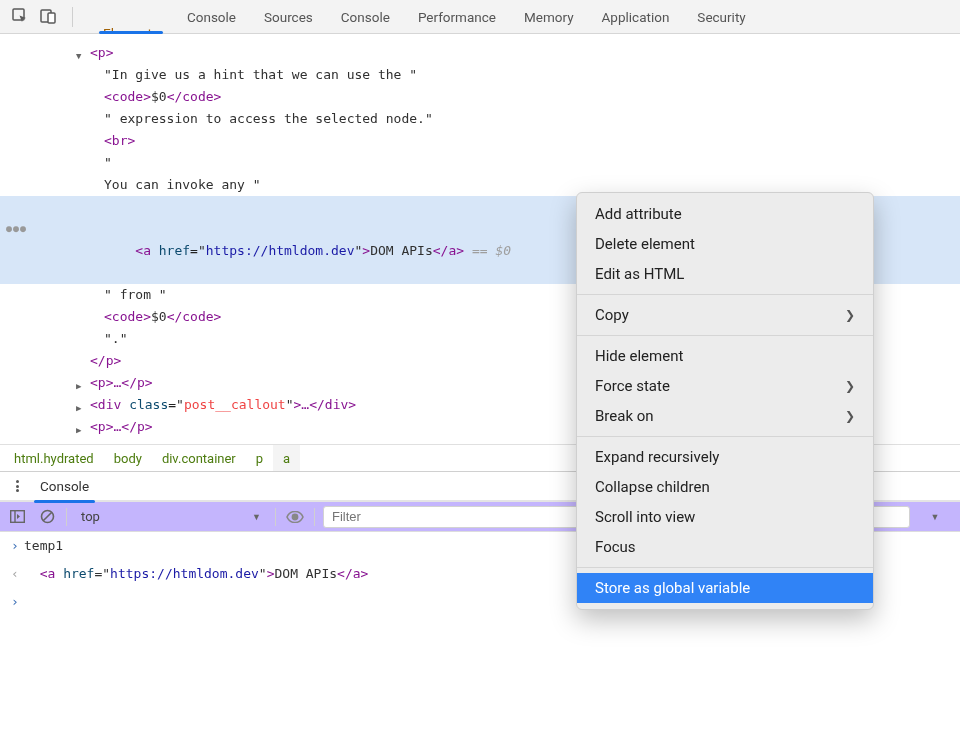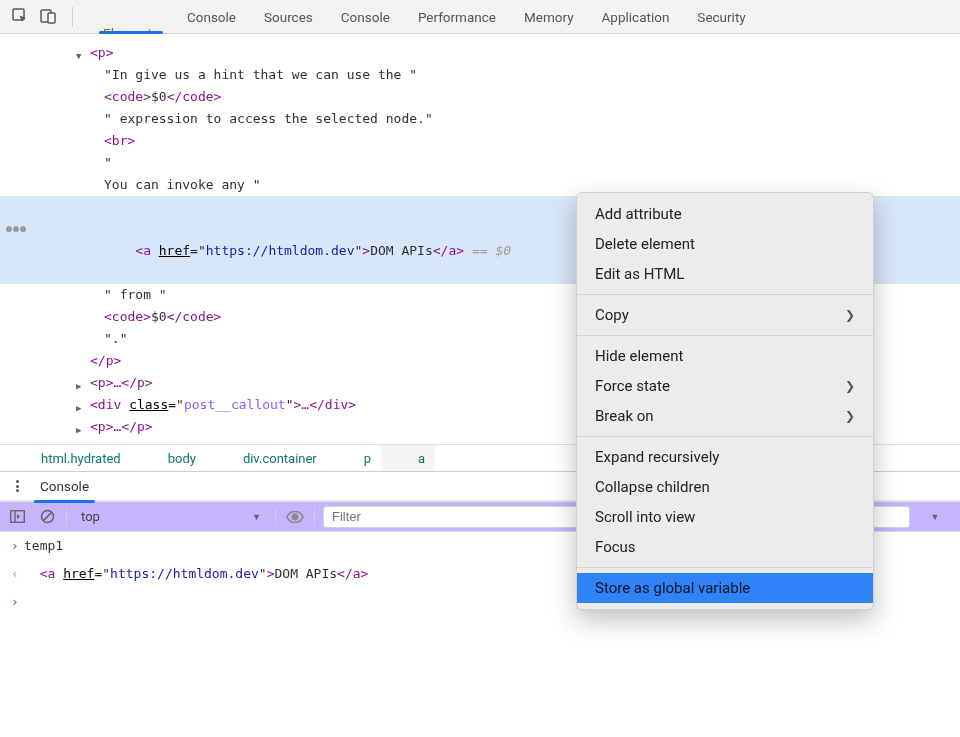--- a/index.html
+++ b/index.html
@@ -59,39 +59,39 @@
   }
   .tree-row.indent2 { padding-left: 104px; }
   .tree-row.caret { position:relative; }
   .caret-open::before {
     content:"▼"; position:absolute; left:76px; top:3px; font-size:9px; color:#666;
   }
   .caret-closed::before {
     content:"▶"; position:absolute; left:76px; top:3px; font-size:9px; color:#666;
   }
   .dom-tag { color:#881391; }
-  .dom-attr-name { color:#000000;text-decoration:underline; }
+  .dom-attr-name { color:#0c4a6e; }
   .dom-attr-eq { color:#222; }
   .dom-attr-val { color:#1a1aa6; }
   .dom-text { color:#303030; }
   .dom-eq { color:#9e9e9e; font-style: italic; }
   .gutter-dots {
     position:absolute; left:6px; color:#999; font-size:10px; letter-spacing:1px;
   }
 
   
   .crumbs {
     display:flex; align-items:center; height:28px;
     border-top:1px solid #e0e0e0; border-bottom:1px solid #d0d0d0;
     background:#fff; padding-left:4px;
     font-size:13px;
   }
   .crumb { color:#555; padding: 0 10px; height:100%; display:flex; align-items:center; cursor:pointer; position:relative;}
   .crumb.selected { background:#f4f4f4; color:#111; }
-  .crumb .cls { color:#0f766e;margin-left:27px; }
+  .crumb .cls { color:#4d7c0f; }
 
   
   .console-header {
     display:flex; align-items:center; height:30px; border-bottom:2px solid #e4e4e4;
     background:#fff; padding-left:8px;
   }
   .kebab { width:18px; height:18px; display:inline-flex; flex-direction:column; justify-content:space-between; align-items:center; padding:3px 0; margin-right:10px; cursor:pointer;}
   .kebab span { width:3px; height:3px; background:#555; border-radius:50%; }
   .console-title { font-size:13.5px; position:relative; padding:0 4px; color:#333; }
   .console-title::after {
@@ -135,21 +135,21 @@
     border-radius:6px;
     box-shadow: 0 10px 26px rgba(0,0,0,0.25);
     padding: 6px 0;
     font-size:15px;
     color:#222;
   }
   .mitem {
     padding: 6px 18px; display:flex; justify-content:space-between; align-items:center;
     cursor:pointer;
   }
-  .mitem.sel { background:#3083f6; color:#0f172a; }
+  .mitem.sel { background:#3083f6; color:#ffffff; }
   .mitem .chev { font-size:12px; color:#555; }
   .mdiv { height:1px; background:#d5d5d5; margin:5px 0; }
 </style>
 </head>
 <body>
 
 <div class="toolbar">
   <span class="tb-icon">
     <svg width="17" height="17" viewBox="0 0 17 17" fill="none" stroke="#5a5a5a" stroke-width="1.5">
       <rect x="1" y="1" width="11" height="11" rx="1"></rect>
@@ -187,21 +187,21 @@
   <div class="tree-row indent2 sel" style="position:relative">
     <span class="gutter-dots">●●●</span>
     <span class="dom-tag">&lt;a </span><span class="dom-attr-name">href</span><span class="dom-attr-eq">=</span><span class="dom-text">"</span><span class="dom-attr-val">https://htmldom.dev</span><span class="dom-text">"</span><span class="dom-tag">&gt;</span><span class="dom-text">DOM APIs</span><span class="dom-tag">&lt;/a&gt;</span><span class="dom-eq"> == $0</span>
   </div>
 
   <div class="tree-row indent2"><span class="dom-text">" from "</span></div>
   <div class="tree-row indent2"><span class="dom-tag">&lt;code&gt;</span><span class="dom-text">$0</span><span class="dom-tag">&lt;/code&gt;</span></div>
   <div class="tree-row indent2"><span class="dom-text">"."</span></div>
   <div class="tree-row" style="padding-left:90px"><span class="dom-tag">&lt;/p&gt;</span></div>
   <div class="tree-row caret caret-closed" style="padding-left:90px"><span class="dom-tag">&lt;p&gt;…&lt;/p&gt;</span></div>
-  <div class="tree-row caret caret-closed" style="padding-left:90px"><span class="dom-tag">&lt;div </span><span class="dom-attr-name">class</span><span class="dom-attr-eq">=</span><span class="dom-text">"</span><span style="color:#8b5cf6">post__callout</span><span class="dom-text">"</span><span class="dom-tag">&gt;…&lt;/div&gt;</span></div>
+  <div class="tree-row caret caret-closed" style="padding-left:90px"><span class="dom-tag">&lt;div </span><span class="dom-attr-name">class</span><span class="dom-attr-eq">=</span><span class="dom-text">"</span><span style="color:#ef4444">post__callout</span><span class="dom-text">"</span><span class="dom-tag">&gt;…&lt;/div&gt;</span></div>
   <div class="tree-row caret caret-closed" style="padding-left:90px"><span class="dom-tag">&lt;p&gt;…&lt;/p&gt;</span></div>
 </div>
 
 <div class="crumbs">
   <div class="crumb">
       <span class="cls">html.hydrated</span>
     </div>
   <div class="crumb">
       <span class="cls">body</span>
     </div>

